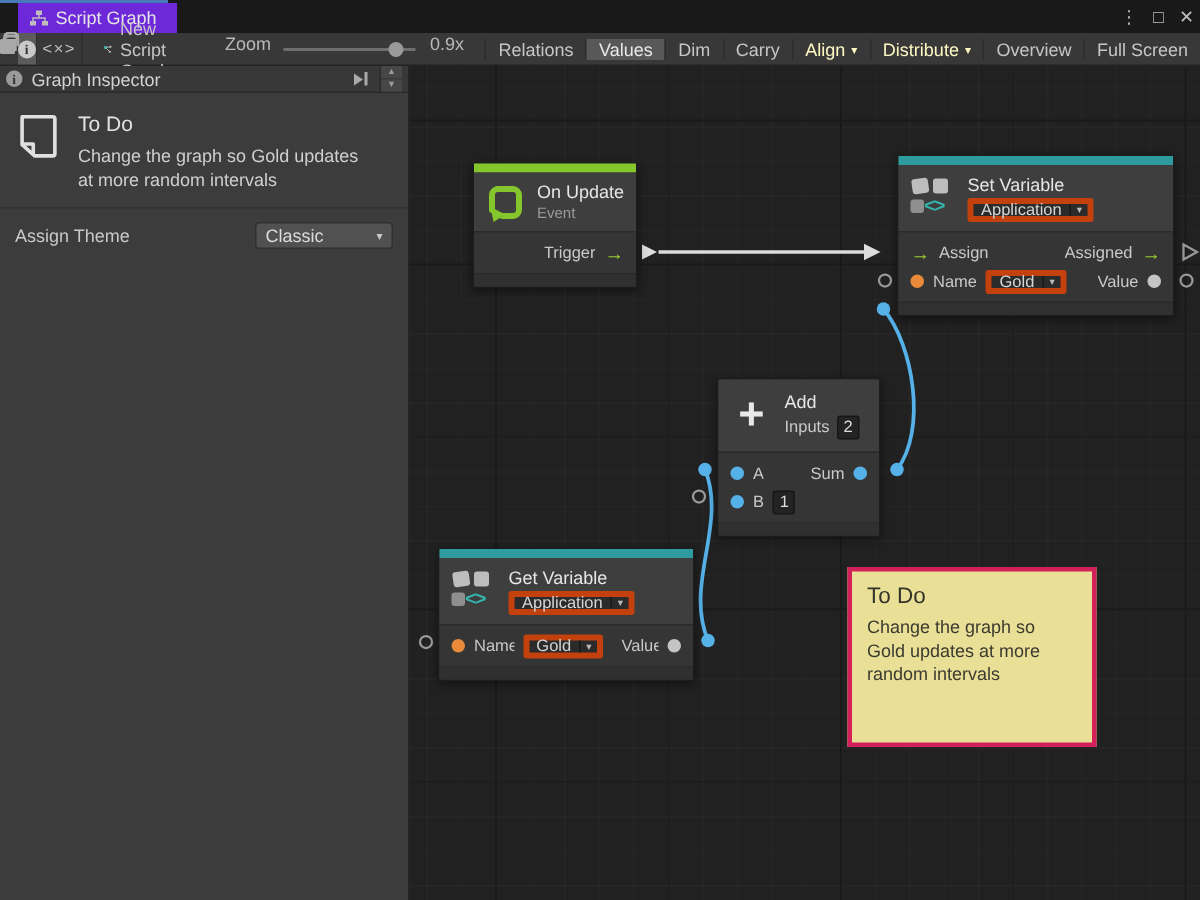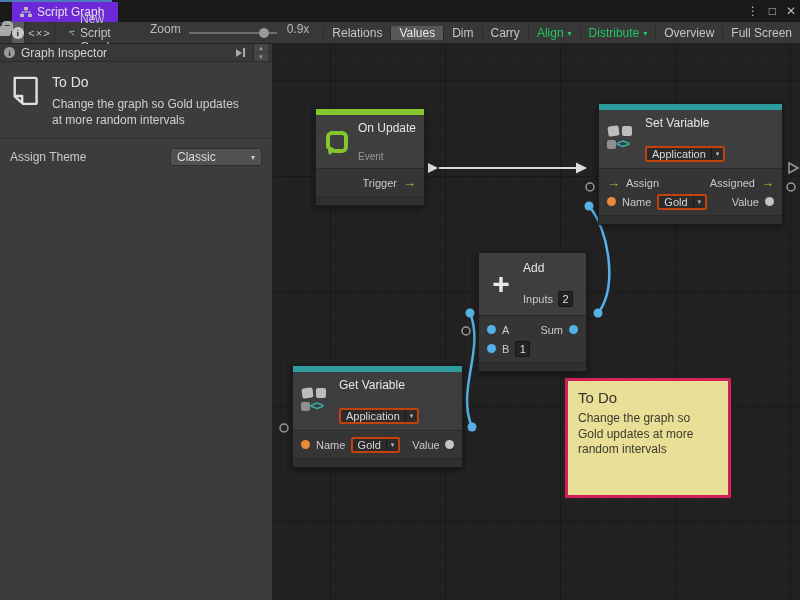--- a/index.html
+++ b/index.html
@@ -24,21 +24,21 @@
   .tseg.code { width:64px; color:#c0c0c0; font-size:11px; letter-spacing:1px; }
   .newgraph { display:flex; align-items:center; gap:5px; padding:0 12px 0 14px; color:#c6c6c6; }
   .zoomgrp { display:flex; align-items:flex-start; gap:8px; padding-left:16px; color:#b9b9b9; }
   .slider { position:relative; width:88px; height:22px; }
   .slider .track { position:absolute; left:0; right:0; top:10px; height:2px; background:#6e6e6e; }
   .slider .handle { position:absolute; top:6px; left:70px; width:10px; height:10px; border-radius:50%; background:#9a9a9a; }
   .zoomval { color:#b9b9b9; padding-left:2px; }
   .tb-right { display:flex; align-items:center; margin-left:14px; }
   .tbtn { display:flex; align-items:center; gap:4px; padding:0 8px; border-left:1px solid #2c2c2c; color:#c6c6c6; white-space:nowrap; }
   .tbtn.active { background:#585858; color:#e8e8e8; }
-  .tbtn.disabled { color:#22c55e; }
+  .tbtn.disabled { color:#fef9c3; }
   .tbtn .chev { font-size:8px; position:relative; top:1px; }
   .tbtn.clip { overflow:hidden; }
 
   
   .i-circle { width:12px; height:12px; border-radius:50%; background:#c9c9c9; color:#2f2f2f;
     font-size:9px; font-weight:bold; display:inline-flex; align-items:center; justify-content:center; font-family:"Liberation Serif", serif; }
   .i-circle.small { width:11px; height:11px; background:#9a9a9a; color:#333; }
   
   .lock { position:relative; width:10px; height:8px; background:#a9a9a9; border-radius:1px; margin-top:4px; }
   .lock:before { content:""; position:absolute; left:1.5px; top:-5px; width:7px; height:6px;
@@ -79,34 +79,34 @@
       repeating-linear-gradient(0deg, #191919 0 1px, transparent 1px 115px),
       repeating-linear-gradient(90deg, rgba(255,255,255,0.02) 0 1px, transparent 1px 23px),
       repeating-linear-gradient(0deg, rgba(255,255,255,0.02) 0 1px, transparent 1px 23px);
     background-position: 57px 37px, 57px 37px, 11px 14px, 11px 14px; }
   .wires { position:absolute; left:0; top:0; width:527px; height:556px; z-index:1; }
 
   .node { position:absolute; z-index:2; background:#363636; border:1px solid #1c1c1c; border-radius:2px;
     box-shadow: 0 2px 6px rgba(0,0,0,0.45); font-size:12px; }
   .node .colorbar { height:6px; }
   .node .head { background:#3e3e3e; display:flex; align-items:center; gap:8px; padding:6px 8px; }
-  .node .head .titles { display:flex; flex-direction:column; gap:16px; min-width:0; }
+  .node .head .titles { display:flex; flex-direction:column; gap:2px; min-width:0; }
   .node .title { color:#e6e6e6; font-size:12px; white-space:nowrap; }
   .node .subtitle { color:#9a9a9a; font-size:10px; }
   .node .body { border-top:1px solid #2a2a2a; background:#353535; padding:4px 0; }
   .node .footer { border-top:1px solid #2a2a2a; background:#303030; height:9px; }
   .prow { display:flex; align-items:center; gap:6px; padding:2px 8px; height:19px; }
   .prow .grow { flex:1; }
   .plabel { color:#c9c9c9; font-size:11px; white-space:nowrap; overflow:hidden; }
   .dot { width:9px; height:9px; border-radius:50%; flex:0 0 auto; }
   .dot.orange { background:#e98a3a; }
   .dot.blue { background:#55b1e8; }
   .dot.gray { background:#c4c4c4; }
   .green-arrow { color:#9acd32; font-weight:bold; font-size:13px; line-height:1; flex:0 0 auto; }
-  .pill { display:inline-flex; align-items:center; background:#2b2b2b; border:2px solid #c2410c; border-radius:2px;
+  .pill { display:inline-flex; align-items:center; background:#2b2b2b; border:4px solid #c2410c; border-radius:2px;
     color:#d6d6d6; font-size:11px; height:16px; }
   .pill .txt { padding:0 5px; white-space:nowrap; overflow:hidden; }
   .pill .chevbox { border-left:1px solid #191919; padding:0 4px; font-size:7px; color:#bbb; display:flex; align-items:center; height:100%; }
   .valbox { min-width:15px; height:16px; background:#232323; border:1px solid #161616; border-radius:2px;
     color:#ddd; font-size:11px; display:inline-flex; align-items:center; justify-content:center; padding:0 3px; }
 
   
   .n-onupdate { left:42px; top:64px; width:110px; }
   .n-onupdate .colorbar { background:#84c62b; }
   .n-setvar { left:325px; top:59px; width:185px; }

